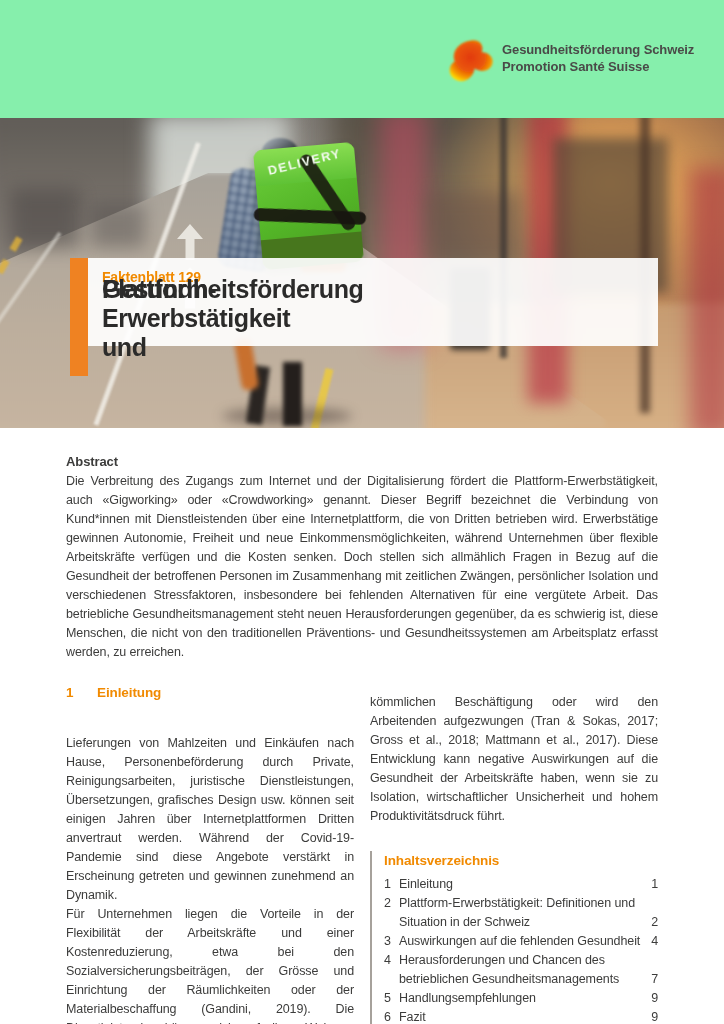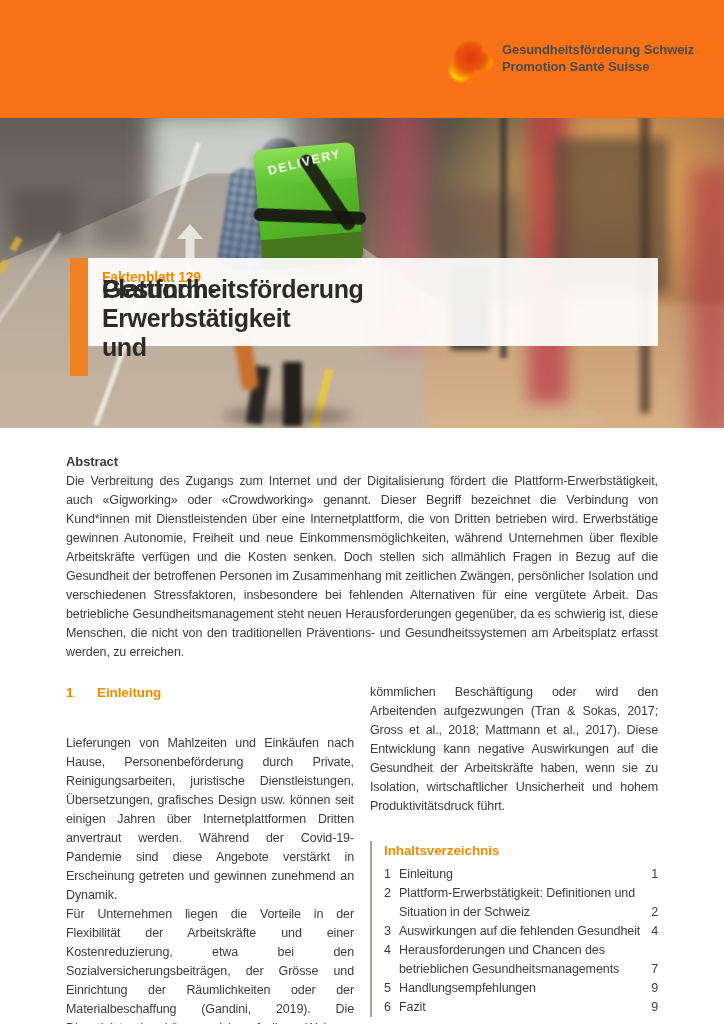--- a/index.html
+++ b/index.html
@@ -1,21 +1,21 @@
 <!DOCTYPE html>
 <html lang="de"><head>
 <meta charset="utf-8">
 <style>
   * { margin:0; padding:0; box-sizing:border-box; }
   html,body { background:#e9e9e9; }
   body { font-family:"Liberation Sans", sans-serif; }
   .page { position:relative; width:724px; height:1024px; margin:0 auto; background:#ffffff; overflow:hidden; }
 
   
-  .header { position:absolute; top:0; left:0; width:724px; height:118px; background:#f97316; }
+  .header { position:absolute; top:0; left:0; width:724px; height:118px; background:#86efac; }
   .logo-blob { position:absolute; left:444px; top:36px; width:54px; height:56px; }
   .logo-text { position:absolute; left:502px; top:42px; font-size:13px; line-height:16.5px;
                font-weight:bold; color:#4a4a48; letter-spacing:-0.1px; }
 
   
   .hero { position:absolute; top:118px; left:0; width:724px; height:310px; overflow:hidden; background:#b3a99b; }
   .hero div { position:absolute; }
   .h-base { inset:0; background:linear-gradient(180deg,#7e7a74 0%,#9a958c 35%,#beb5a6 60%,#c9b8a4 100%); }
   .h-left-buildings { left:-30px; top:-25px; width:265px; height:215px;
       background:linear-gradient(180deg,#57534f,#8a827a); filter:blur(14px); opacity:.88; }
@@ -100,21 +100,21 @@
   .abstract-heading { margin-top:26px; font-size:13px; font-weight:bold; letter-spacing:-0.1px; }
   .abstract-body { margin-top:3px; font-size:12.5px; line-height:19px; text-align:justify;
       letter-spacing:-0.1px; hyphens:auto; }
   .columns { display:flex; gap:16px; margin-top:21px; }
   .col { flex:1; min-width:0; font-size:12.5px; line-height:19px; text-align:justify;
       letter-spacing:-0.1px; hyphens:auto; }
   .section-heading { display:flex; color:#f18a01; font-weight:bold; font-size:13.5px; }
   .section-num { width:31px; flex:none; }
   .col .para { margin-top:32px; }
   .col .para + .para { margin-top:0; }
-  .col-right .para { margin-top:0; }
+  .col-right .para { margin-top:10px; }
   .toc { margin-top:25px; border-left:2px solid #a6a19b; padding-left:12px; }
   .toc-heading { color:#f18a01; font-weight:bold; font-size:13.5px; margin-bottom:5px; }
   .toc-row { display:flex; font-size:12.5px; line-height:19px; letter-spacing:-0.1px; }
   .toc-num { width:15px; flex:none; }
   .toc-label { flex:1; padding-right:6px; text-align:left; }
   .toc-page { flex:none; align-self:flex-end; }
 </style>
 </head>
 <body>
 

